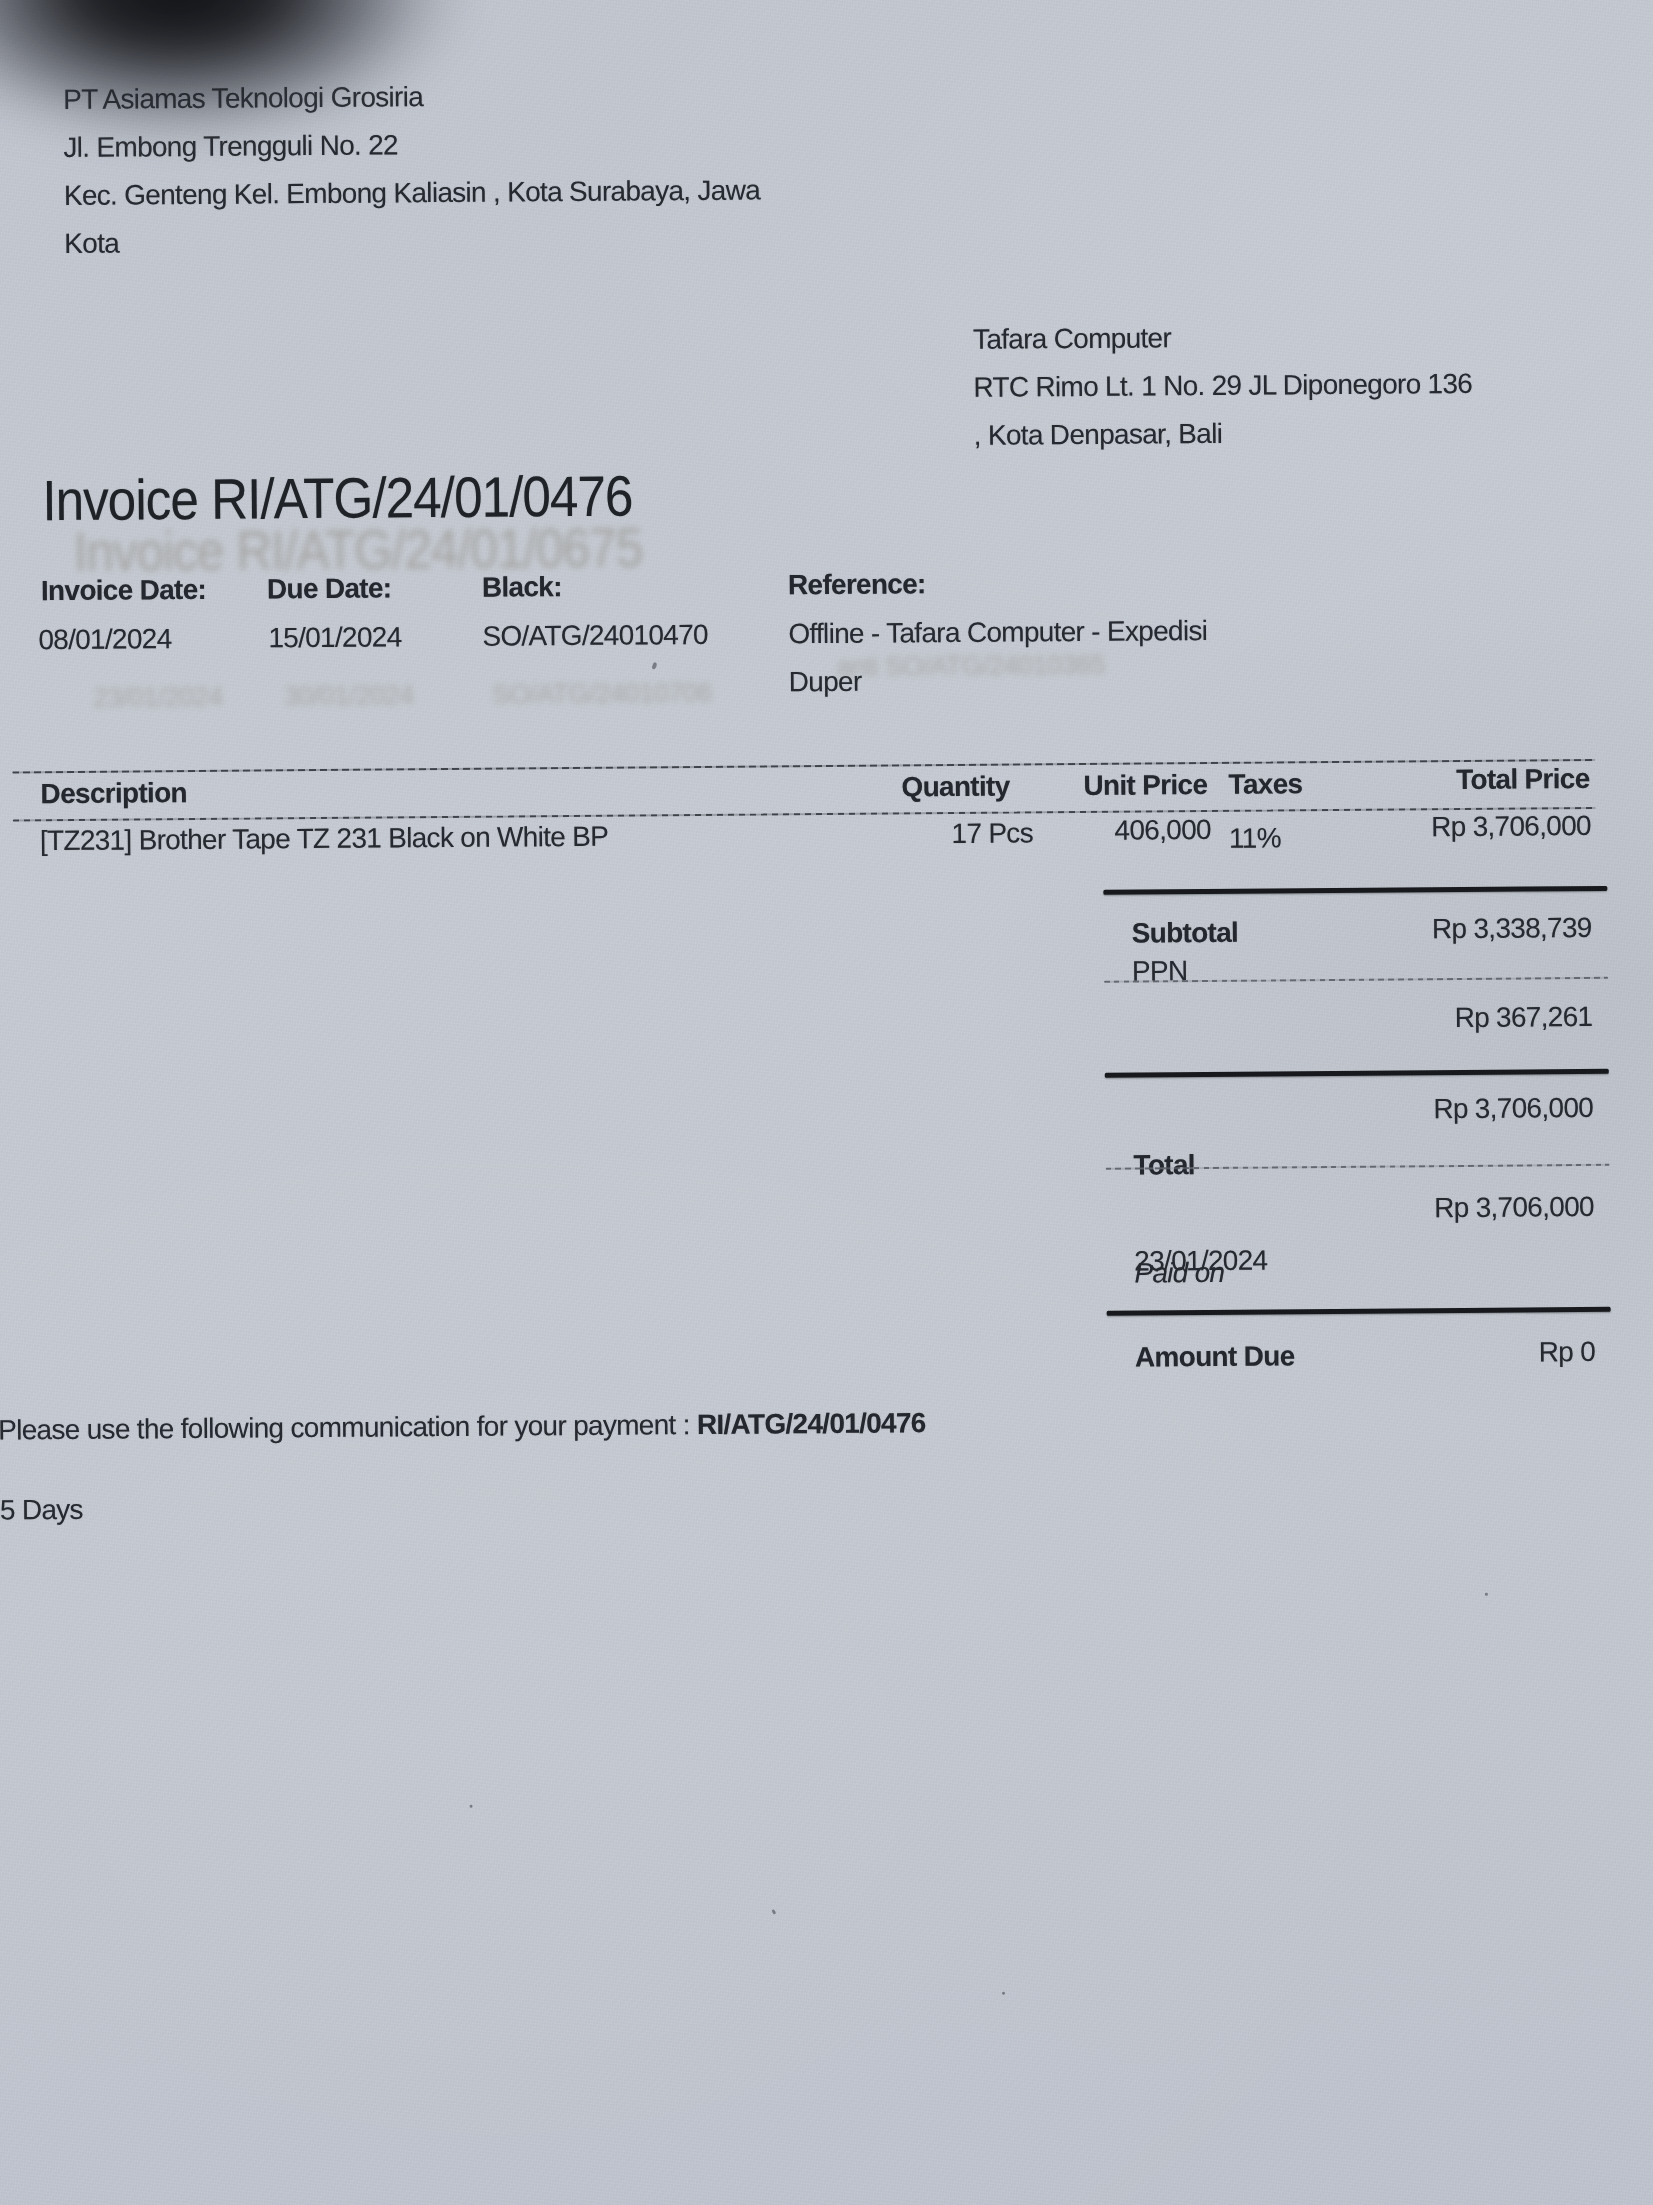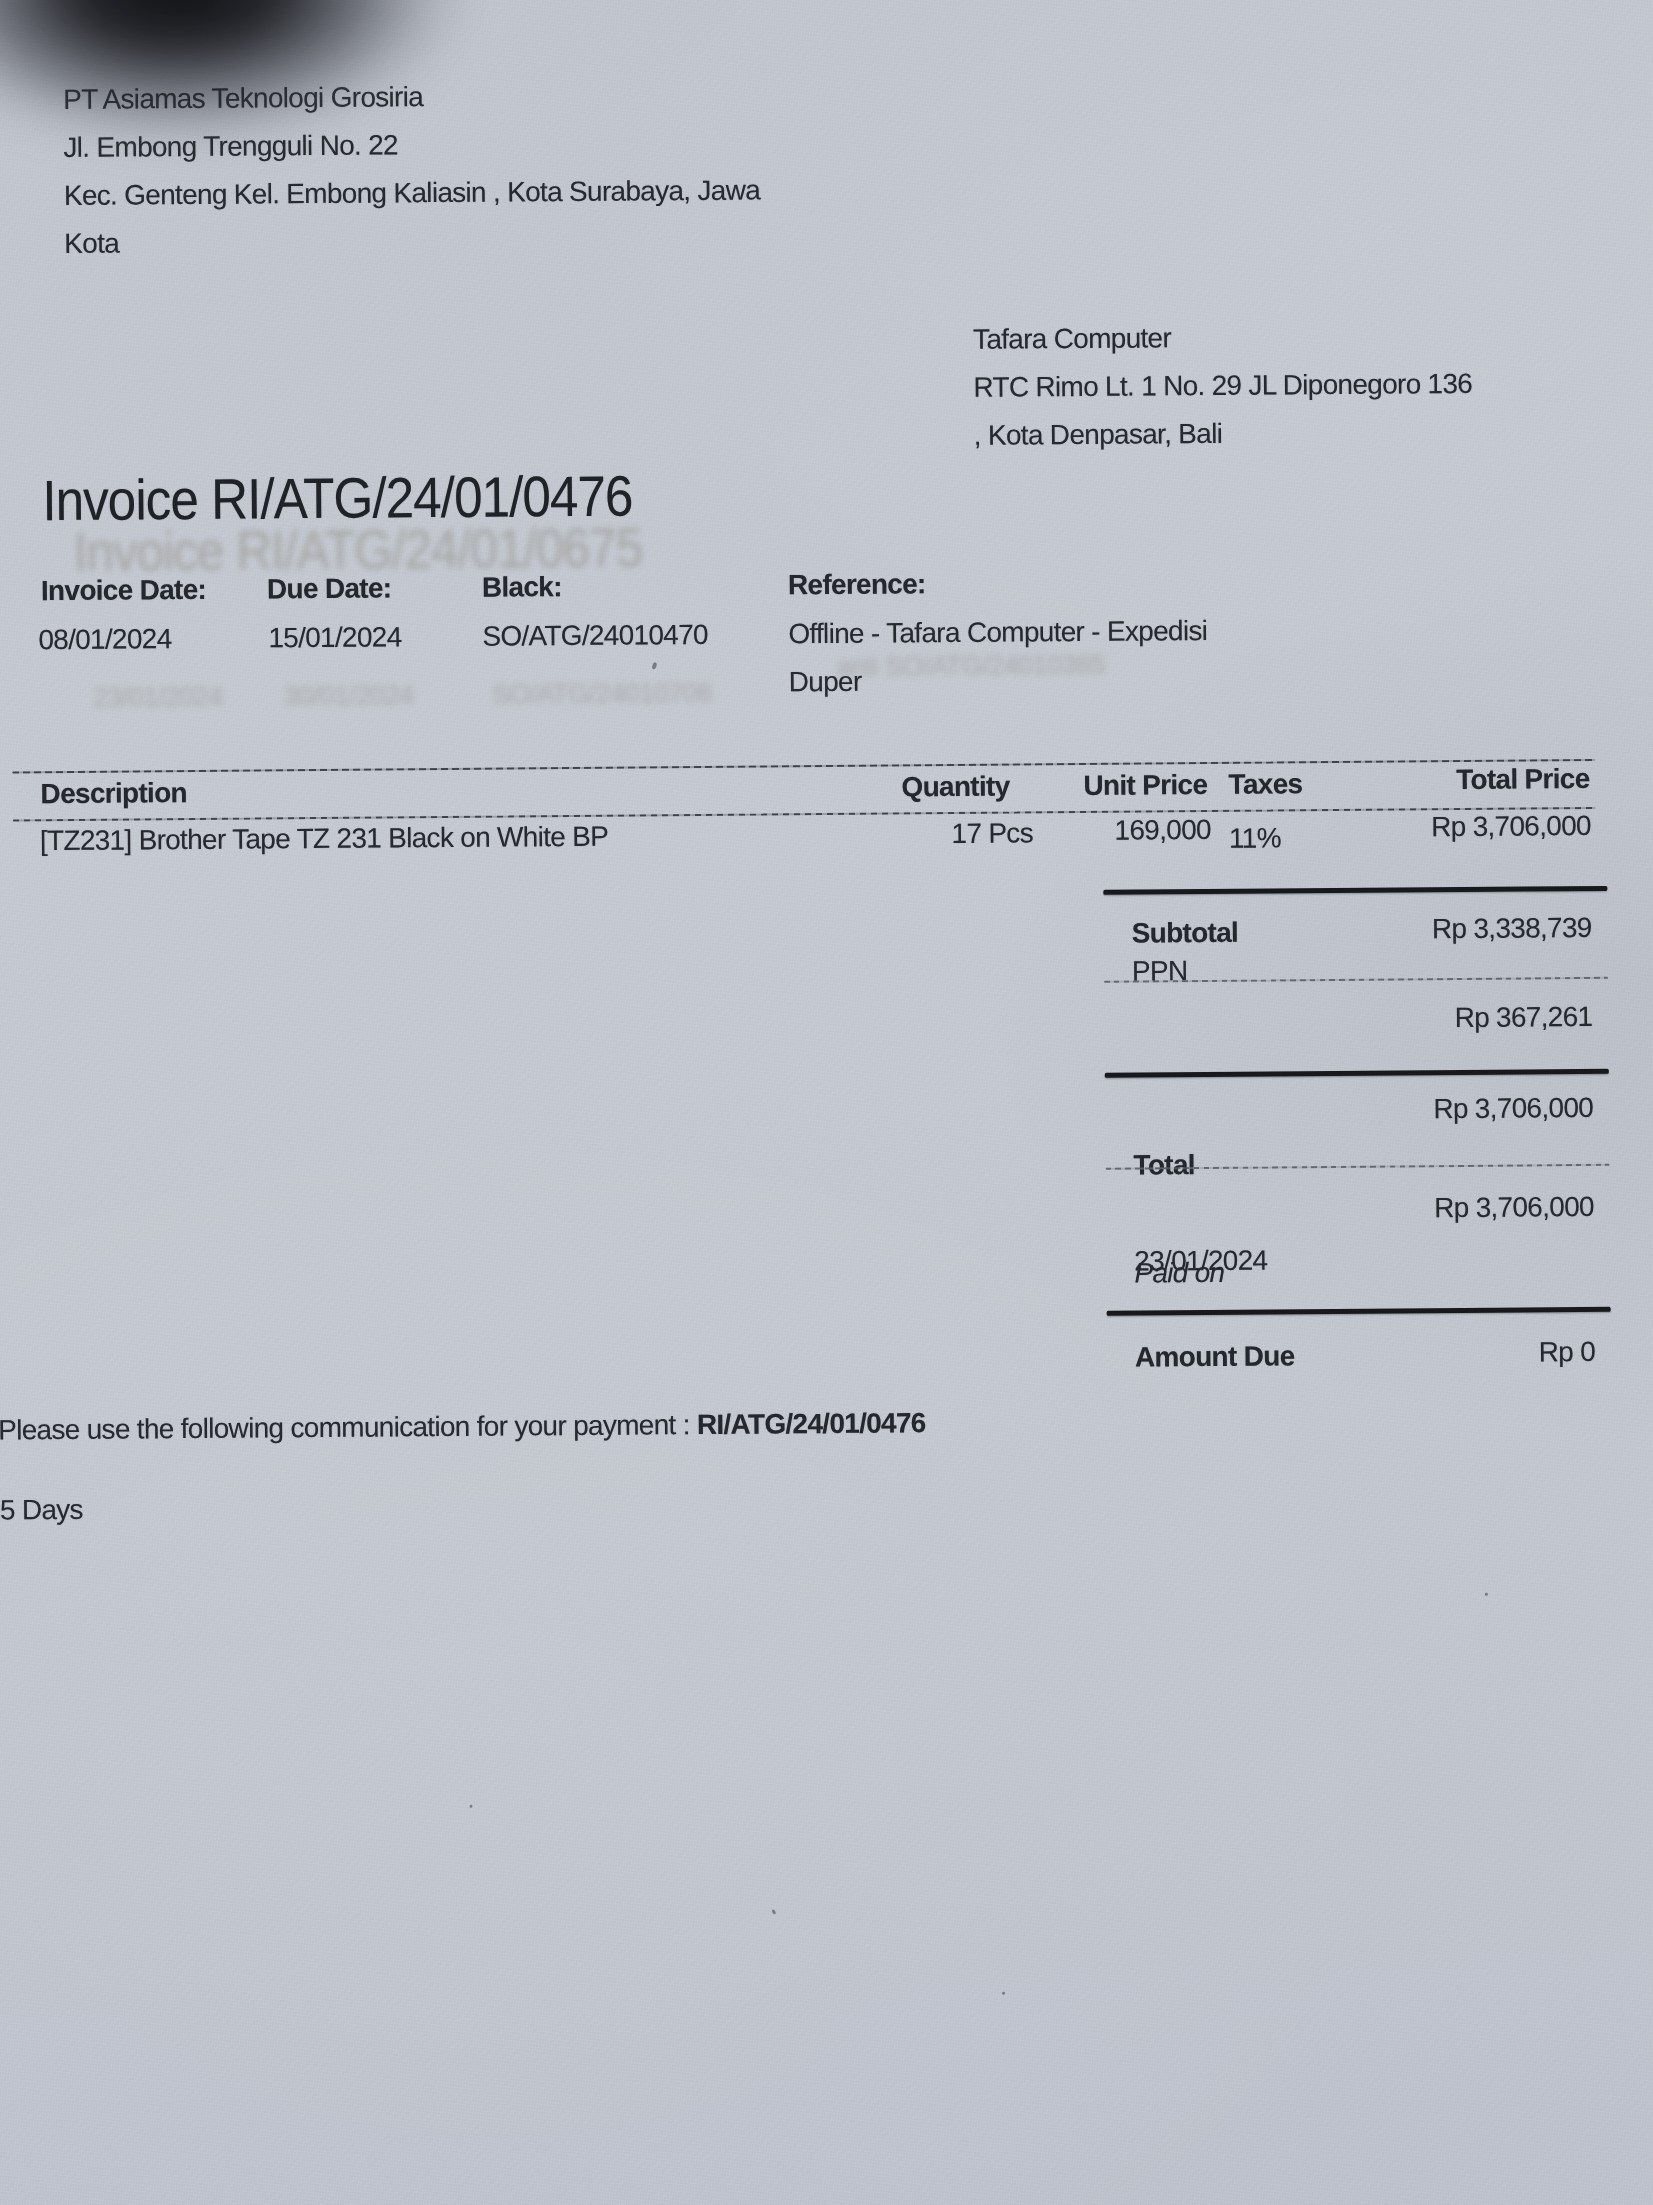--- a/index.html
+++ b/index.html
@@ -105,21 +105,21 @@
     <div class="rule" style="left:15.3px;top:813px;width:1583px"></div>
 
     <div class="t b" style="left:43px;top:772px">Description</div>
     <div class="t b" style="left:904px;top:772px">Quantity</div>
     <div class="t b" style="left:1086px;top:772px">Unit Price</div>
     <div class="t b" style="left:1231px;top:772px">Taxes</div>
     <div class="t b ra" style="right:62px;top:769px">Total Price</div>
 
     <div class="t" style="left:42px;top:819px">[TZ231] Brother Tape TZ 231 Black on White BP</div>
     <div class="t ra" style="right:619px;top:819px">17 Pcs</div>
-    <div class="t ra" style="right:441px;top:817px">169,000</div>
+    <div class="t ra" style="right:441px;top:817px">406,000</div>
     <div class="t" style="left:1231px;top:826px">11%</div>
     <div class="t ra" style="right:61px;top:816px">Rp 3,706,000</div>
 
     <div class="rule-thick" style="left:1105px;top:892px;width:504px"></div>
 
     <div class="t b" style="left:1133px;top:920px">Subtotal</div>
     <div class="t ra" style="right:61px;top:918px">Rp 3,338,739</div>
 
     <div class="rule-thin" style="left:1105px;top:983px;width:504px"></div>
 

